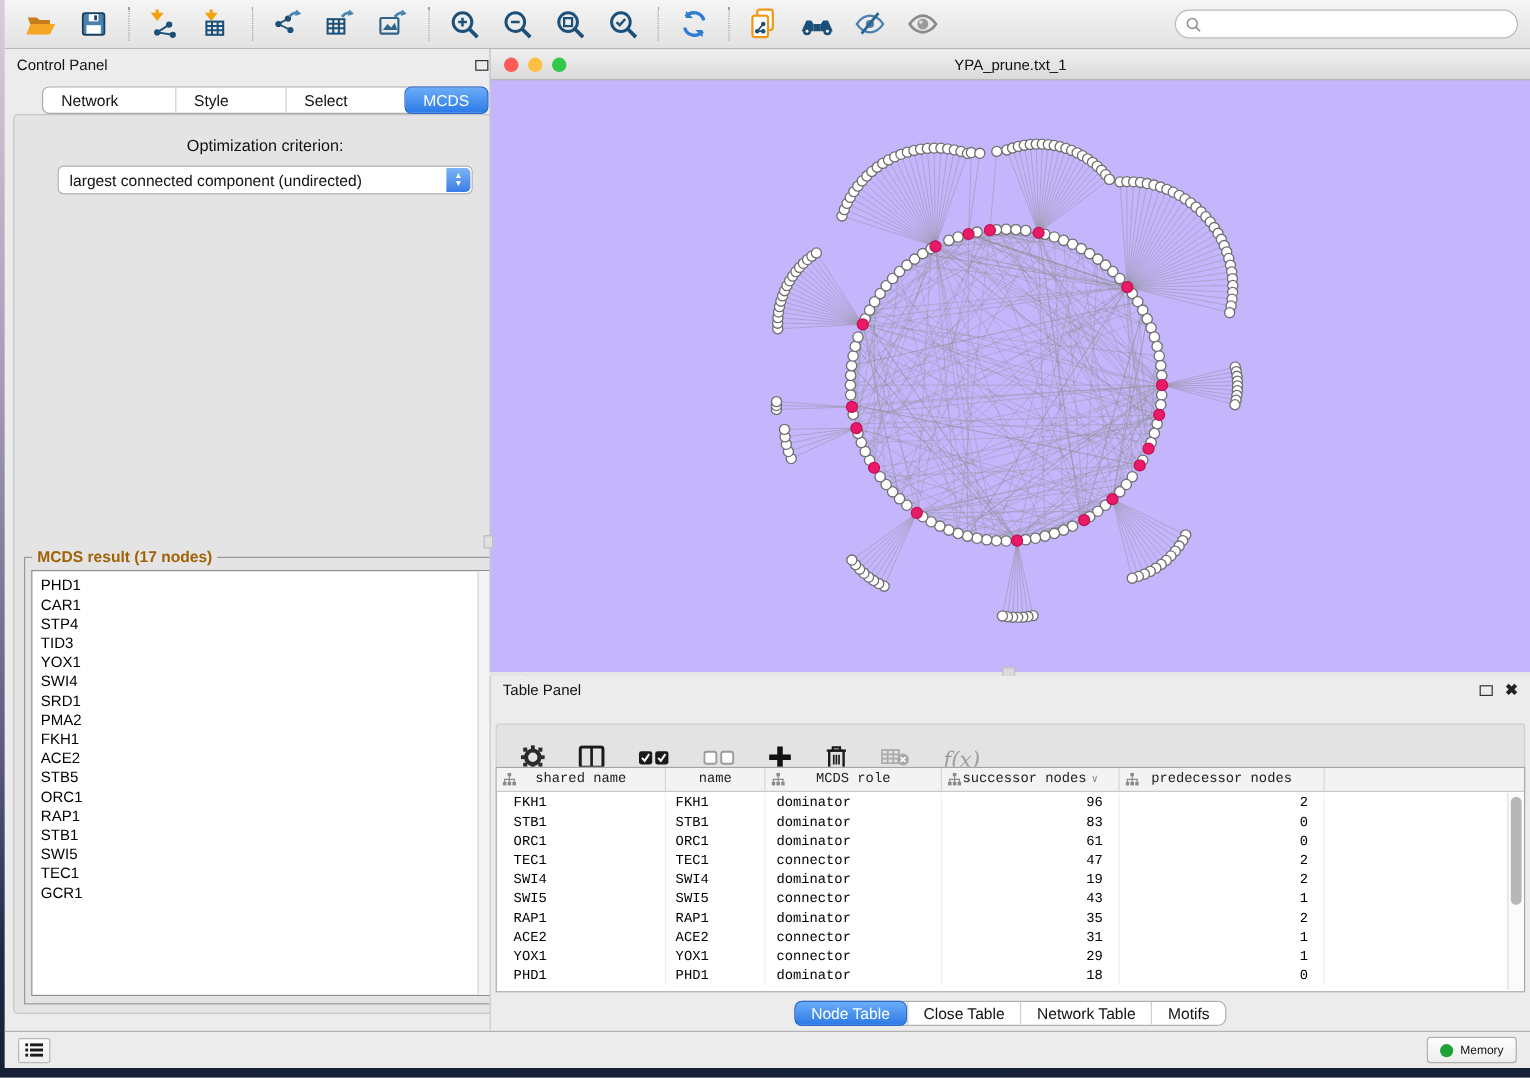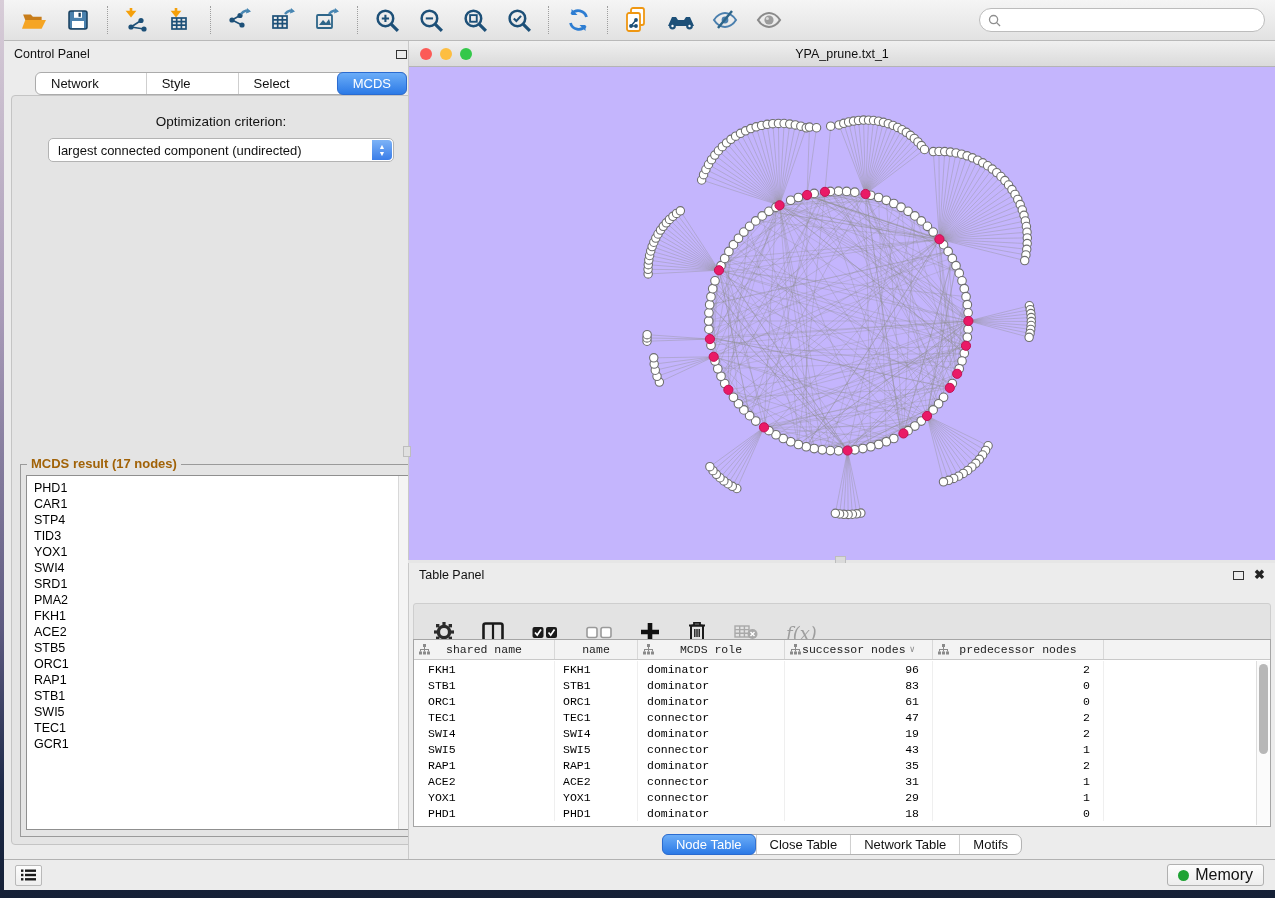--- a/index.html
+++ b/index.html
@@ -94,21 +94,21 @@
   .tp-tab:first-child { border-left:none; }
   .tp-tab.active { background:linear-gradient(#6badf8,#2c7ae6); color:#fff; border-radius:6px; margin:-1px 0 -1px -1px;
                    border:1px solid #2a6bd0; }
 
   
   .status { position:absolute; left:0; right:0; bottom:0; height:31px; background:#ececec; border-top:1px solid #b2b2b2;
             display:flex; align-items:center; padding:0 11px; }
   .list-btn { width:27px; height:21px; background:linear-gradient(#fdfdfd,#eee); border:1px solid #b9b9b9; border-radius:2px;
               display:flex; align-items:center; justify-content:center; }
   .mem-btn { margin-left:auto; height:22px; padding:0 10px; display:flex; align-items:center; gap:6px;
-             background:linear-gradient(#fdfdfd,#ededed); border:1px solid #b0b0b0; border-radius:3px; font-size:16px; color:#111; }
+             background:linear-gradient(#fdfdfd,#ededed); border:1px solid #b0b0b0; border-radius:3px; font-size:10px; color:#111; }
   .mem-dot { width:11px; height:11px; border-radius:50%; background:#1fa234; }
 </style>
 </head>
 <body>
 
 <div class="app">
 
   <div class="toolbar">
     <div class="tbtn">
       <svg width="28" height="24" viewBox="0 0 24 22">

